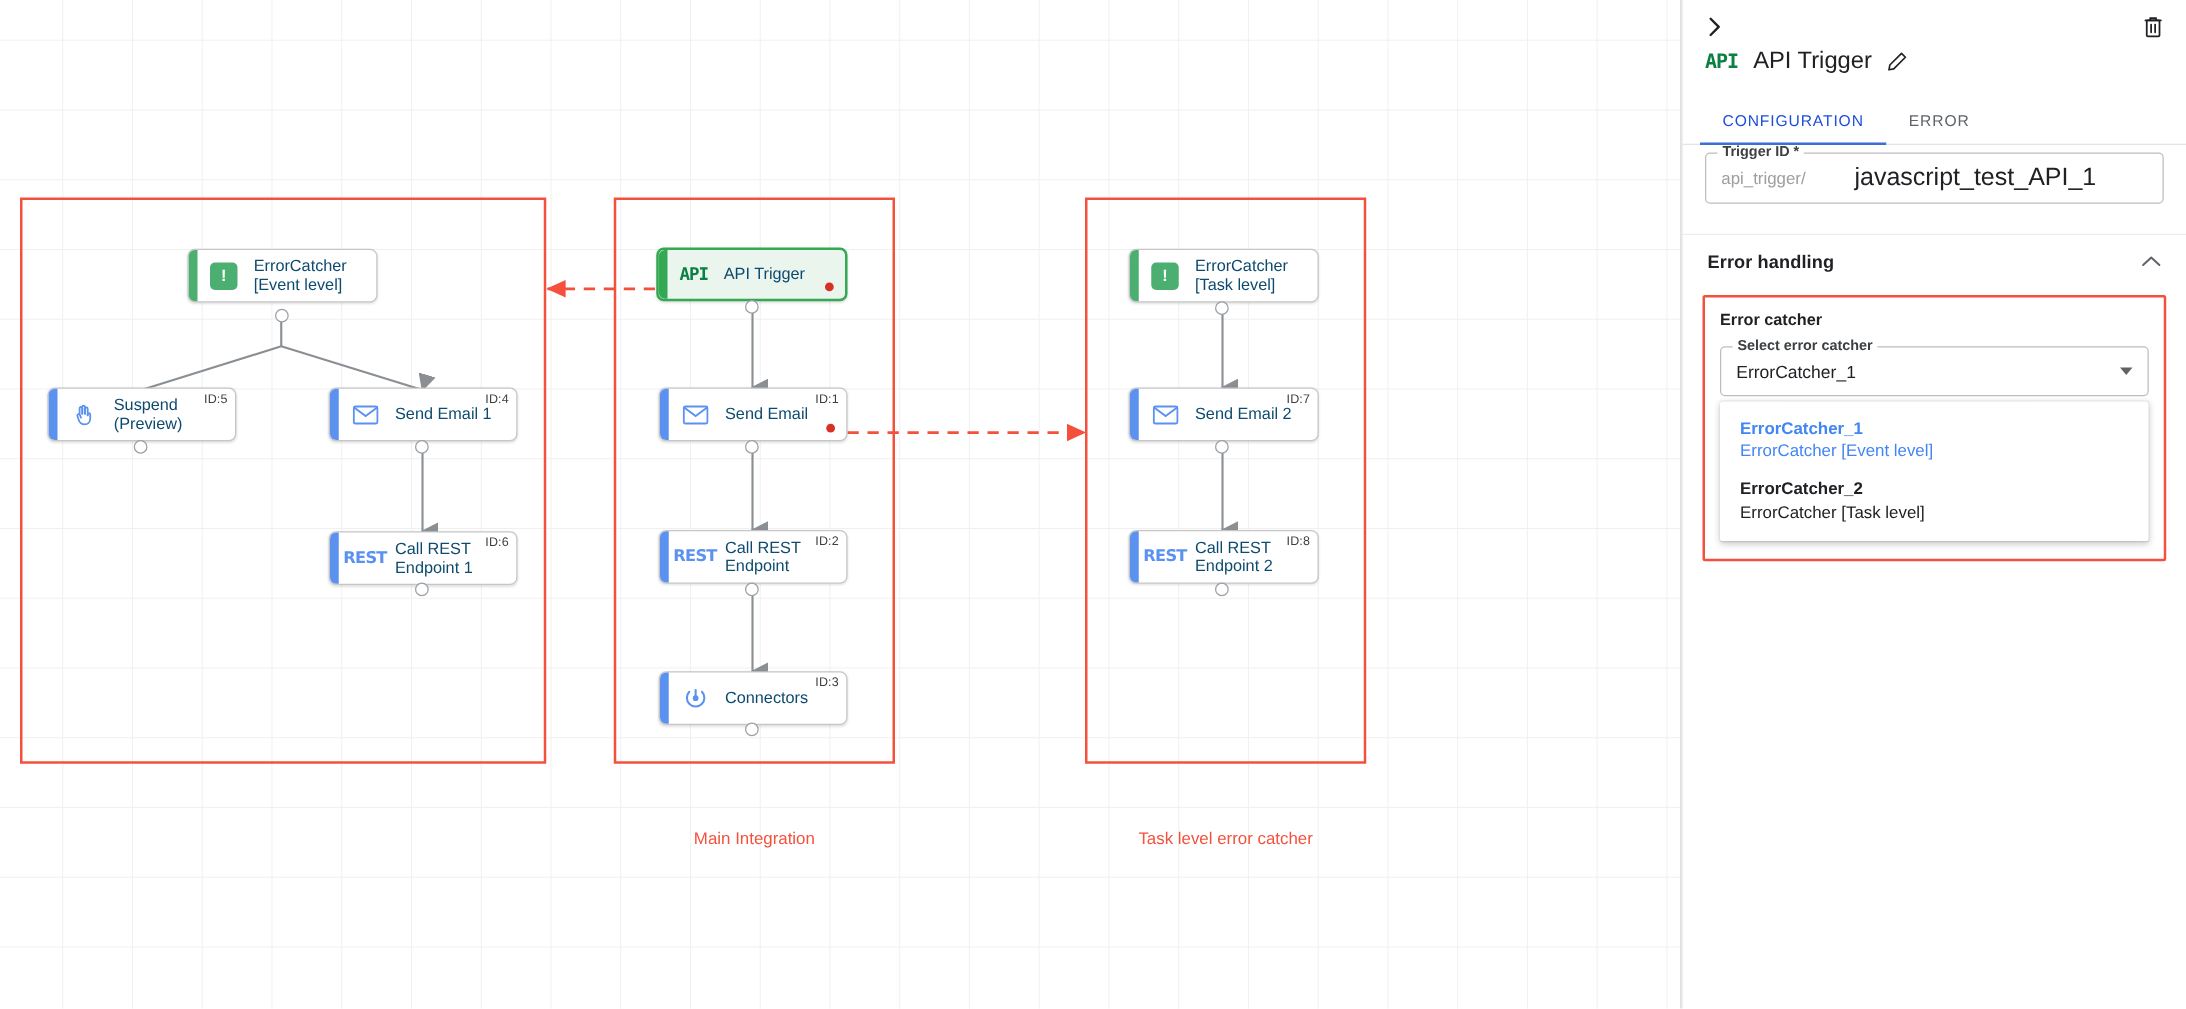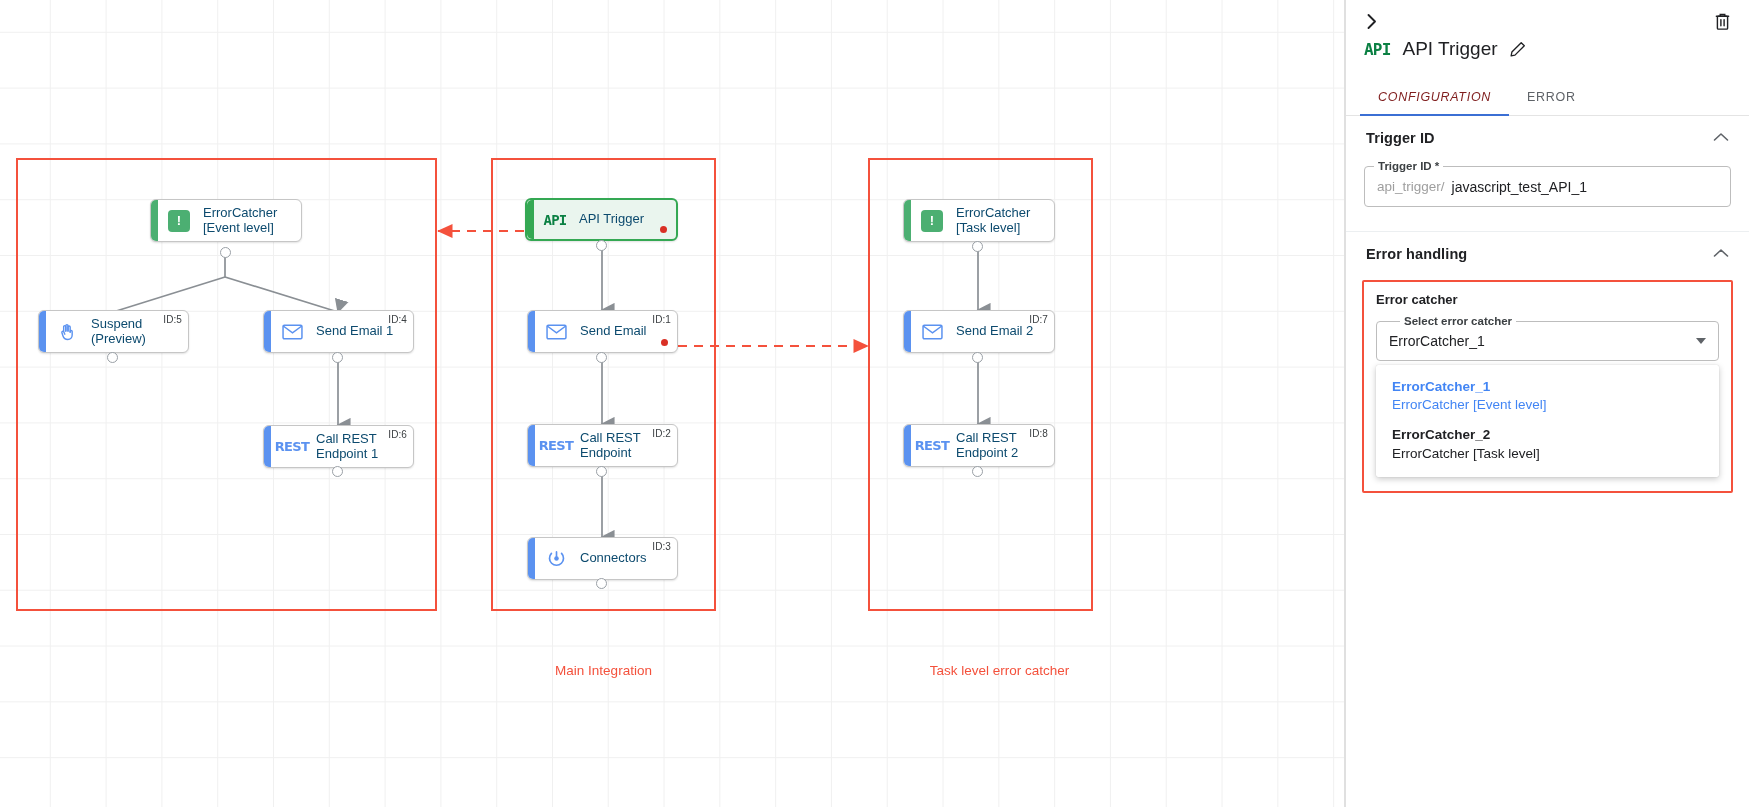--- a/index.html
+++ b/index.html
@@ -170,21 +170,21 @@
   .tab {
     font-size: 12.5px;
     letter-spacing: .7px;
     color: #5f6368;
     padding: 0 18px;
     display: flex; align-items: center;
     cursor: pointer;
     position: relative;
     font-weight: 500;
   }
-  .tab.active { color: #7f1d1d; font-style: italic; }
+  .tab.active { color: #1d4ed8; }
   .tab.active::after {
     content: "";
     position: absolute; left: 0; right: 0; bottom: -1px;
     height: 2.5px; background: #3b6fd4;
   }
 
   .section {
     border-bottom: 1px solid #eceff1;
   }
   .section-head {
@@ -212,21 +212,21 @@
     position: absolute;
     top: -7px; left: 9px;
     background: #fff;
     padding: 0 4px;
     font-size: 11.5px;
     color: #3c4043;
     font-weight: 600;
     white-space: nowrap;
   }
   .prefix { color: #9e9e9e; font-size: 13.5px; margin-right: 7px; }
-  .val { color: #202124; font-size: 14px; }
+  .val { color: #202124; font-size: 20px; margin-left: 32px; }
 
   
   .eh-body { padding: 4px 16px 16px 16px; }
   .err-box {
     border: 2px solid #f4513c;
     border-radius: 2px;
     padding: 10px 12px 14px 12px;
     position: relative;
   }
   .err-box .lbl {
@@ -236,21 +236,21 @@
     position: relative;
     border: 1px solid #bdbdbd;
     border-radius: 4px;
     height: 40px;
     display: flex; align-items: center; justify-content: space-between;
     padding: 0 12px;
     background: #fff;
     cursor: pointer;
   }
   .select-outlined .legend {
-    position: absolute; top: -7px; left: 23px;
+    position: absolute; top: -7px; left: 9px;
     background: #fff; padding: 0 4px;
     font-size: 11.5px; color: #3c4043; font-weight: 600;
   }
   .select-outlined .sv { font-size: 14px; color: #202124; }
   .caret {
     width: 0; height: 0;
     border-left: 5px solid transparent;
     border-right: 5px solid transparent;
     border-top: 6px solid #5f6368;
   }
@@ -286,21 +286,21 @@
 
 <div id="app">
 
   <div id="canvas">
 
     <div class="group-box" style="left:16px; top:158px; width:421px; height:453px;"></div>
     <div class="group-box" style="left:491px; top:158px; width:225px; height:453px;"></div>
     <div class="group-box" style="left:868px; top:158px; width:225px; height:453px;"></div>
 
     <div class="group-caption" style="left:491px; top:663px; width:225px;">Main Integration</div>
-    <div class="group-caption" style="left:887px; top:663px; width:225px;">Task level error catcher</div>
+    <div class="group-caption" style="left:868px; top:663px; width:225px;">Task level error catcher</div>
 
     <svg class="wires" viewBox="0 0 1345 807">
       <defs>
         <marker id="arr" markerWidth="9" markerHeight="9" refX="4.2" refY="7.4" orient="auto">
           <path d="M0,0 L8.4,0 L4.2,8.2 z" fill="#8a8f94"></path>
         </marker>
         <marker id="arrRed" markerWidth="8" markerHeight="8" refX="6.6" refY="3.2" orient="auto">
           <path d="M0,0 L7,3.2 L0,6.4 z" fill="#f4513c"></path>
         </marker>
       </defs>
@@ -496,28 +496,20 @@
         </span>
       </div>
     </div>
 
     <div id="tabs">
       <div class="tab active">CONFIGURATION</div>
       <div class="tab">ERROR</div>
     </div>
 
     <div class="section">
-      <div class="section-head">
-        <span class="h">Trigger ID</span>
-        <span class="chev">
-          <svg width="16" height="10" viewBox="0 0 16 10" fill="none" stroke="#5f6368" stroke-width="1.6" stroke-linecap="round" stroke-linejoin="round">
-              <path d="M1.5 8 L8 2 L14.5 8"></path>
-            </svg>
-        </span>
-      </div>
       <div class="field-wrap">
         <div class="outlined">
           <span class="legend">Trigger ID *</span>
           <span class="prefix">api_trigger/</span>
           <span class="val">javascript_test_API_1</span>
         </div>
       </div>
     </div>
 
     <div class="section" style="border-bottom:none;">

